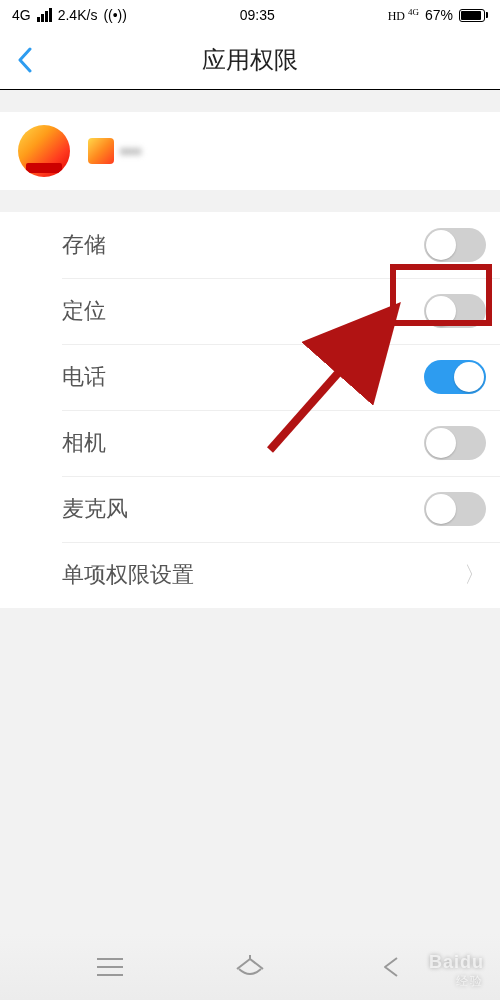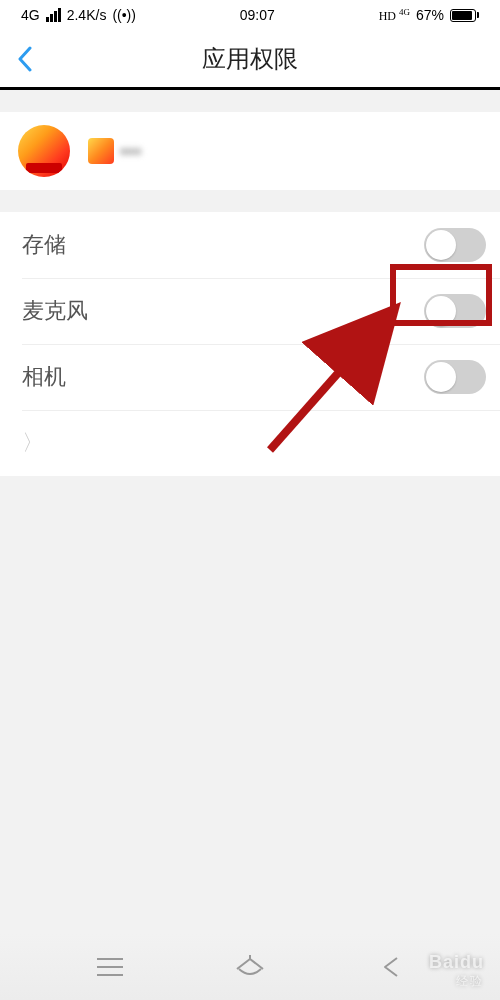--- a/index.html
+++ b/index.html
@@ -1,44 +1,44 @@
 <!DOCTYPE html>
 <html><head>
 <meta charset="utf-8">
 <style>
   * { box-sizing: border-box; margin: 0; padding: 0; }
   html, body { width: 500px; height: 1000px; font-family: -apple-system, "Helvetica Neue", Arial, sans-serif; background: #f2f2f2; overflow: hidden; position: relative; }
   
-  .status-bar { height: 30px; background: #fff; display: flex; align-items: center; justify-content: space-between; padding: 0 21px; font-size: 14px; font-weight: 500; color: #000; }
+  .status-bar { height: 30px; background: #fff; display: flex; align-items: center; justify-content: space-between; padding: 0 12px; font-size: 14px; font-weight: 500; color: #000; }
   .status-left, .status-right { display: flex; align-items: center; gap: 6px; }
   .signal-bars { display: inline-flex; align-items: flex-end; gap: 1px; }
   .signal-bars span { width: 3px; background: #000; display: inline-block; }
   .signal-bars span:nth-child(1){height:5px;} .signal-bars span:nth-child(2){height:8px;}
   .signal-bars span:nth-child(3){height:11px;} .signal-bars span:nth-child(4){height:14px;}
   .wifi-icon { font-size:14px; }
   .battery { display:inline-flex; align-items:center; }
   .battery-body { width:26px; height:13px; border:1.5px solid #000; border-radius:3px; position:relative; }
   .battery-fill { position:absolute; left:1px; top:1px; bottom:1px; width:85%; background:#000; border-radius:1px;}
   .battery-tip { width:2px; height:6px; background:#000; margin-left:1px; border-radius:0 1px 1px 0;}
   .hd4g { font-size:12px; line-height:1;font-family:Liberation Serif, serif; }
   .hd4g sup { font-size:9px; }
   
-  .header { height: 60px; background:#fff; display:flex; align-items:center; justify-content:center; position:relative; border-bottom:3px solid #000000;}
+  .header { height: 60px; background:#fff; display:flex; align-items:center; justify-content:center; position:relative; border-bottom:1px solid #000000;}
   .back { position:absolute; left:10px; top:50%; transform:translateY(-50%); width:30px; height:30px; display:flex; align-items:center; justify-content:center;}
   .back svg { width:16px; height:26px; }
   .header-title { font-size:24px; color:#222; font-weight:400;}
   
   .app-info { margin-top:22px; background:#fff; height:78px; display:flex; align-items:center; padding:0 18px; gap:18px;}
   .app-icon { width:52px; height:52px; border-radius:50%; background:linear-gradient(135deg,#ffd84a 0%,#ff9c1a 35%,#ff3b1f 70%,#e00000 100%); position:relative; overflow:hidden;}
   .app-icon::after{content:"";position:absolute;left:8px;right:8px;bottom:4px;height:10px;background:#c00;border-radius:2px;}
   .app-name-box { display:flex; align-items:center; gap:6px; }
   .mini-logo { width:26px; height:26px; border-radius:4px; background:linear-gradient(135deg,#ffd84a,#ff8a1f,#ff3b1f); }
   .app-name { font-size:20px; color:#888; filter: blur(3px); }
   
-  .perm-list { margin-top:22px; background:#fff; }
+  .perm-list { margin-top:22px; background:#fff;padding-left:40px; }
   .perm-row { height:66px; display:flex; align-items:center; justify-content:space-between; padding:0 14px 0 22px; position:relative;}
   .perm-row + .perm-row::before { content:""; position:absolute; left:22px; right:0; top:0; height:1px; background:#eee;}
   .perm-label { font-size:22px; color:#555; }
   .toggle { width:62px; height:34px; border-radius:17px; background:#d0d0d0; position:relative; flex-shrink:0;}
   .toggle .knob { position:absolute; width:30px; height:30px; border-radius:50%; background:#fff; top:2px; left:2px; box-shadow:0 1px 2px rgba(0,0,0,0.2);}
   .toggle.on { background:#2d9cf0; }
   .toggle.on .knob { left:auto; right:2px; }
   .chevron { color:#ccc; font-size:22px; }
   
   .anno-rect { position:absolute; border:6px solid #b11313; pointer-events:none; }
@@ -57,21 +57,21 @@
     <span>4G</span>
     <span class="signal-bars">
         <span></span>
         <span></span>
         <span></span>
         <span></span>
       </span>
     <span>2.4K/s</span>
     <span class="wifi-icon">((•))</span>
   </div>
-  <div>09:07</div>
+  <div>09:35</div>
   <div class="status-right">
     <span class="hd4g"><span>HD</span> <sup>4G</sup></span>
     <span>67%</span>
     <span class="battery">
       <span class="battery-body">
           <span class="battery-fill"></span>
         </span>
         <span class="battery-tip"></span>
     </span>
   </div>
@@ -95,32 +95,45 @@
 </div>
 
 <div class="perm-list">
   <div class="perm-row">
     <span class="perm-label">存储</span>
     <div class="toggle">
         <div class="knob"></div>
       </div>
   </div>
   <div class="perm-row">
-    <span class="perm-label">麦克风</span>
+    <span class="perm-label">定位</span>
     <div class="toggle">
+        <div class="knob"></div>
+      </div>
+  </div>
+  <div class="perm-row">
+    <span class="perm-label">电话</span>
+    <div class="toggle on">
         <div class="knob"></div>
       </div>
   </div>
   <div class="perm-row">
     <span class="perm-label">相机</span>
     <div class="toggle">
         <div class="knob"></div>
       </div>
   </div>
   <div class="perm-row">
+    <span class="perm-label">麦克风</span>
+    <div class="toggle">
+        <div class="knob"></div>
+      </div>
+  </div>
+  <div class="perm-row">
+    <span class="perm-label">单项权限设置</span>
     <span class="chevron">〉</span>
   </div>
 </div>
 
 <div class="anno-rect" style="left:390px; top:264px; width:102px; height:62px;"></div>
 <svg class="anno-arrow" style="left:250px; top:300px; width:160px; height:160px;" viewBox="0 0 160 160">
   <defs>
       <marker id="ah" markerWidth="12" markerHeight="12" refX="9" refY="6" orient="auto">
         <path d="M0,0 L12,6 L0,12 Z" fill="#b11313"></path>
       </marker>

